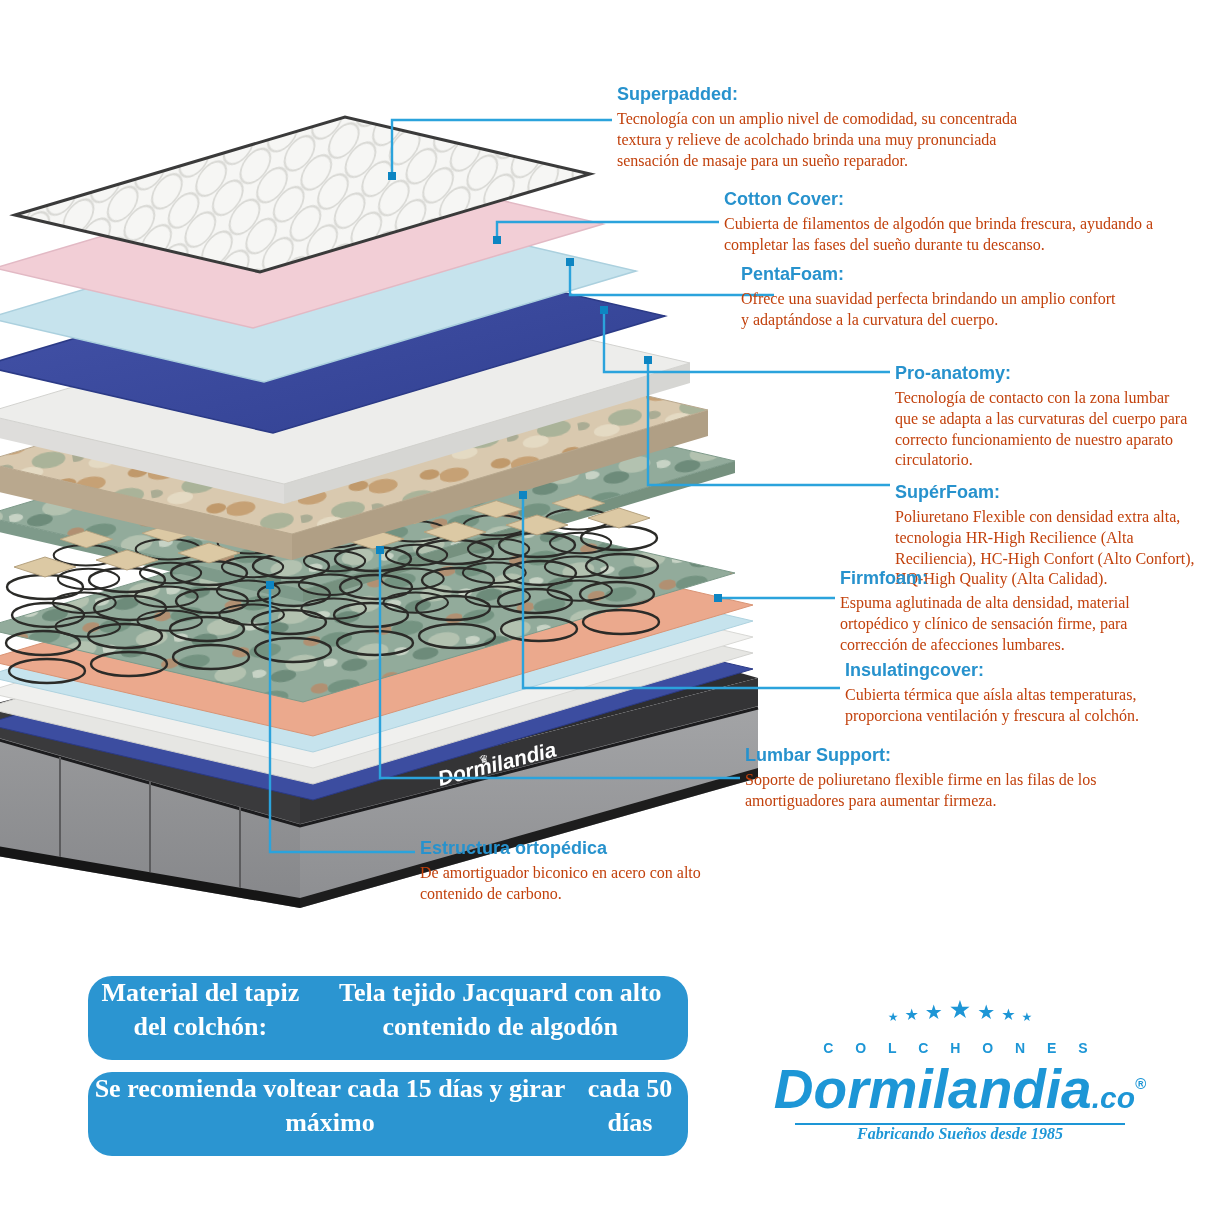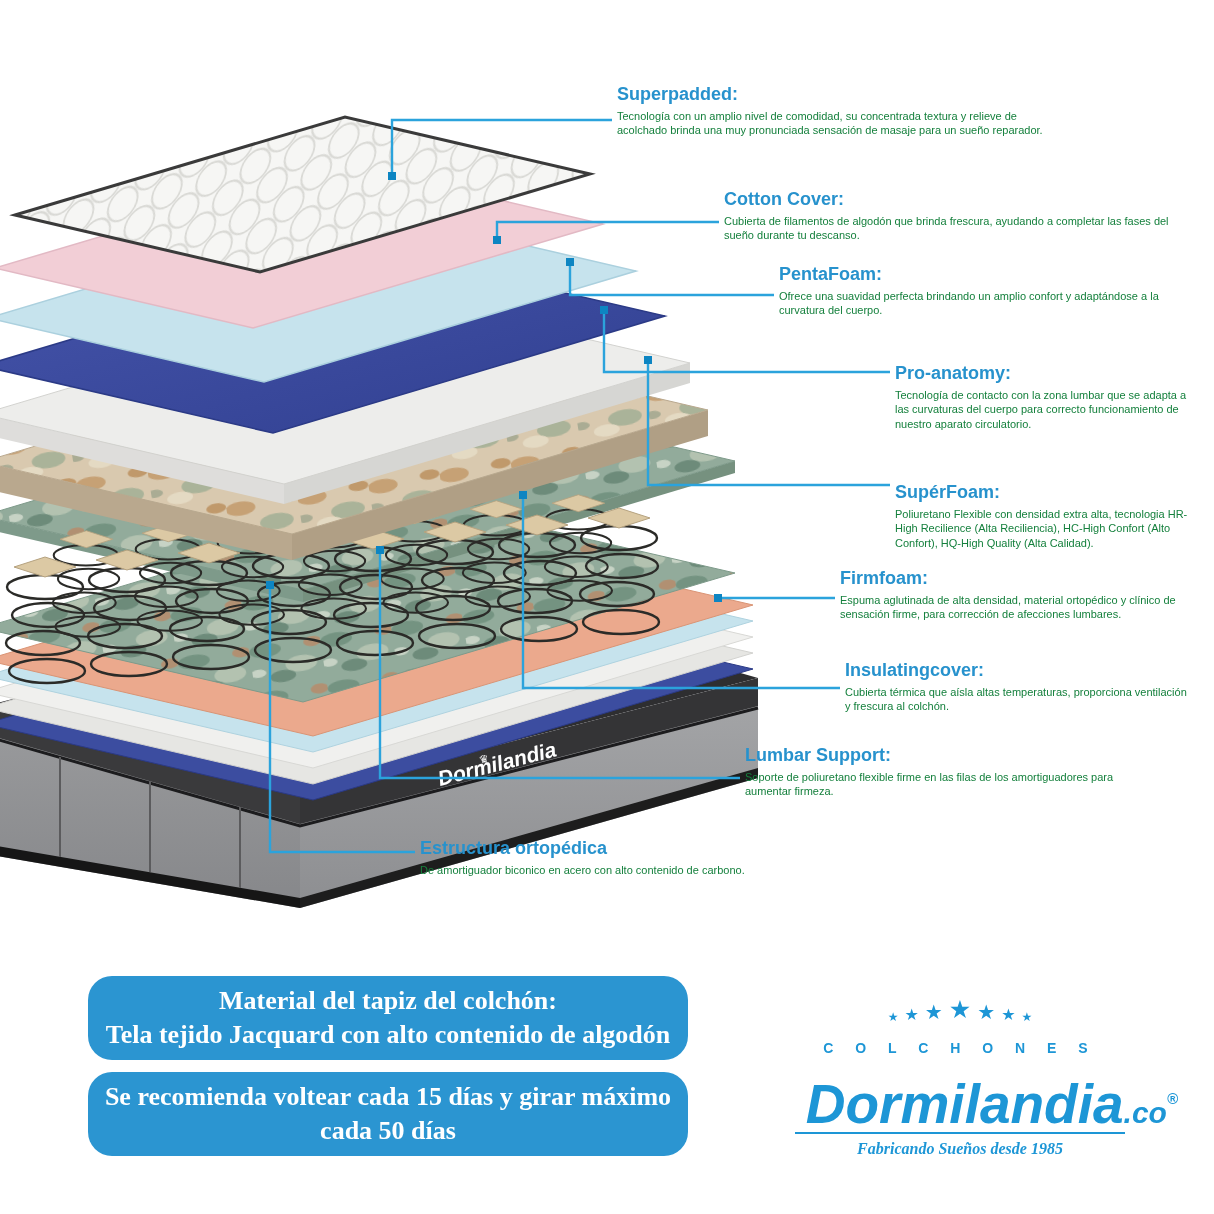--- a/index.html
+++ b/index.html
@@ -3,40 +3,40 @@
 <meta charset="utf-8">
 <style>
   html,body{margin:0;padding:0;background:#ffffff;}
   .canvas{
     position:relative;width:1214px;height:1214px;background:#ffffff;overflow:hidden;
     font-family:"Liberation Sans", sans-serif;
   }
   svg{display:block;}
   .label{position:absolute;}
   .label-title{color:#2792cd;font-weight:bold;font-size:18px;margin-bottom:4px;}
-  .label-body{color:#15803d;font-size:11px;line-height:1.3;}
+  .label-body{color:#c2410c;font-size:16px;line-height:1.3;font-family:Liberation Serif, serif;}
   .banner{
     position:absolute;left:88px;width:600px;background:#2b95d1;border-radius:24px;
     color:#ffffff;text-align:center;font-family:"Liberation Serif", serif;
-    font-size:26px;font-weight:bold;display:flex;flex-direction:column;justify-content:center;line-height:1.3;
+    font-size:26px;font-weight:bold;display:flex;justify-content:center;line-height:1.3;
   }
   .banner-1{top:976px;height:84px;}
   .banner-2{top:1072px;height:84px;}
   .brand{position:absolute;left:742px;top:996px;width:436px;text-align:center;color:#1d96d6;}
   .stars{display:flex;justify-content:center;align-items:flex-end;gap:6px;height:28px;color:#1d96d6;}
   .stars .s1,.stars .s7{font-size:12px;}
   .stars .s2,.stars .s6{font-size:16px;}
   .stars .s3,.stars .s5{font-size:20px;}
   .stars .s4{font-size:25px;}
   .colchones{letter-spacing:9px;font-weight:bold;font-size:14px;margin-top:16px;}
-  .logo{font-size:55px;font-weight:bold;font-style:italic;line-height:1.02;margin-top:20px;white-space:nowrap;text-align:right;}
+  .logo{font-size:55px;font-weight:bold;font-style:italic;line-height:1.02;margin-top:5px;white-space:nowrap;}
   .logo .suffix{font-size:30px;}
   .logo .reg{font-size:15px;vertical-align:super;}
   .slogan{
-    margin:0 auto 0;padding-top:6px;border-top:2px solid #1d96d6;width:330px;
+    margin:6px auto 0;border-top:2px solid #1d96d6;width:330px;
     font-weight:bold;font-style:italic;font-size:16px;font-family:"Liberation Serif", serif;
   }
 </style>
 </head>
 <body>
 
 <div class="canvas">
 
   <svg width="1214" height="1214" viewBox="0 0 1214 1214">
     <defs>
@@ -201,21 +201,21 @@
   </svg>
 
   <div class="label" style="left:617px;top:84px;width:430px">
     <div class="label-title">Superpadded:</div>
     <div class="label-body">Tecnología con un amplio nivel de comodidad, su concentrada textura y relieve de acolchado brinda una muy pronunciada sensación de masaje para un sueño reparador.</div>
   </div>
   <div class="label" style="left:724px;top:189px;width:462px">
     <div class="label-title">Cotton Cover:</div>
     <div class="label-body">Cubierta de filamentos de algodón que brinda frescura, ayudando a completar las fases del sueño durante tu descanso.</div>
   </div>
-  <div class="label" style="left:779px;top:264px;width:380px">
+  <div class="label" style="left:741px;top:264px;width:380px">
     <div class="label-title">PentaFoam:</div>
     <div class="label-body">Ofrece una suavidad perfecta brindando un amplio confort y adaptándose a la curvatura del cuerpo.</div>
   </div>
   <div class="label" style="left:895px;top:363px;width:300px">
     <div class="label-title">Pro-anatomy:</div>
     <div class="label-body">Tecnología de contacto con la zona lumbar que se adapta a las curvaturas del cuerpo para correcto funcionamiento de nuestro aparato circulatorio.</div>
   </div>
   <div class="label" style="left:895px;top:482px;width:300px">
     <div class="label-title">SupérFoam:</div>
     <div class="label-body">Poliuretano Flexible con densidad extra alta, tecnologia HR-High Recilience (Alta Reciliencia), HC-High Confort (Alto Confort), HQ-High Quality (Alta Calidad).</div>

